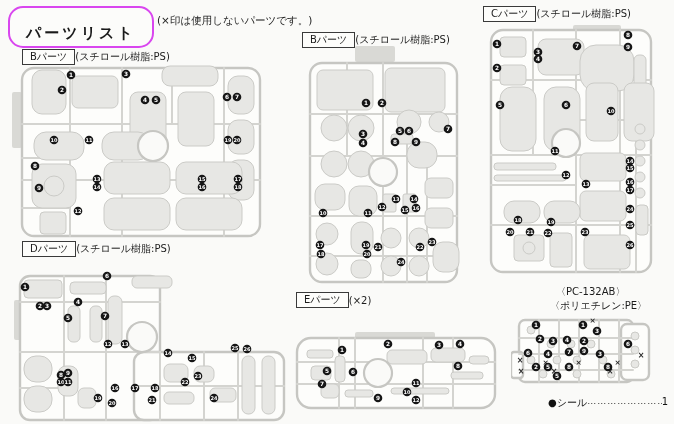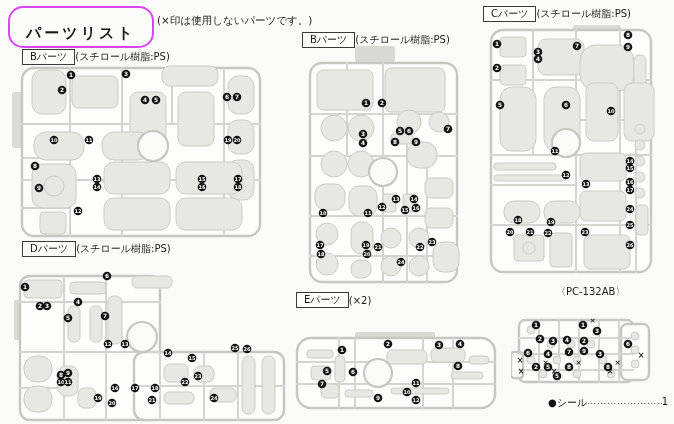--- a/index.html
+++ b/index.html
@@ -56,20 +56,21 @@
   <span class="mat">(スチロール樹脂:PS)</span>
 </div>
 <div class="abs" style="left:296px;top:292px;">
   <div class="sec-label">
     <span class="sec-box">Eパーツ</span>
     <span class="mat">(×2)</span>
   </div>
 </div>
 <div class="abs" style="left:534px;top:285px;margin-left:16px;">
   <div class="pc-line" style="padding-left:6px;">〈PC-132AB〉</div>
+  <div class="pc-line">〈ポリエチレン:PE〉</div>
 </div>
 
 <div class="runner" style="left: 12px; top: 62px;">
     <svg width="252" height="178">
       <rect x="0" y="30" width="10" height="56" rx="2" fill="#d9d9d5"></rect>
       <rect x="10" y="6" width="238" height="168" rx="12" fill="#fdfdfb" stroke="#c6c6c2" stroke-width="2.4"></rect>
       <line x1="58" y1="6" x2="58" y2="174" stroke="#d4d4d0" stroke-width="2" stroke-linecap="round"></line>
       <line x1="110" y1="6" x2="110" y2="174" stroke="#d4d4d0" stroke-width="2" stroke-linecap="round"></line>
       <line x1="212" y1="6" x2="212" y2="174" stroke="#d4d4d0" stroke-width="2" stroke-linecap="round"></line>
       <line x1="10" y1="62" x2="248" y2="62" stroke="#d4d4d0" stroke-width="2" stroke-linecap="round"></line>

